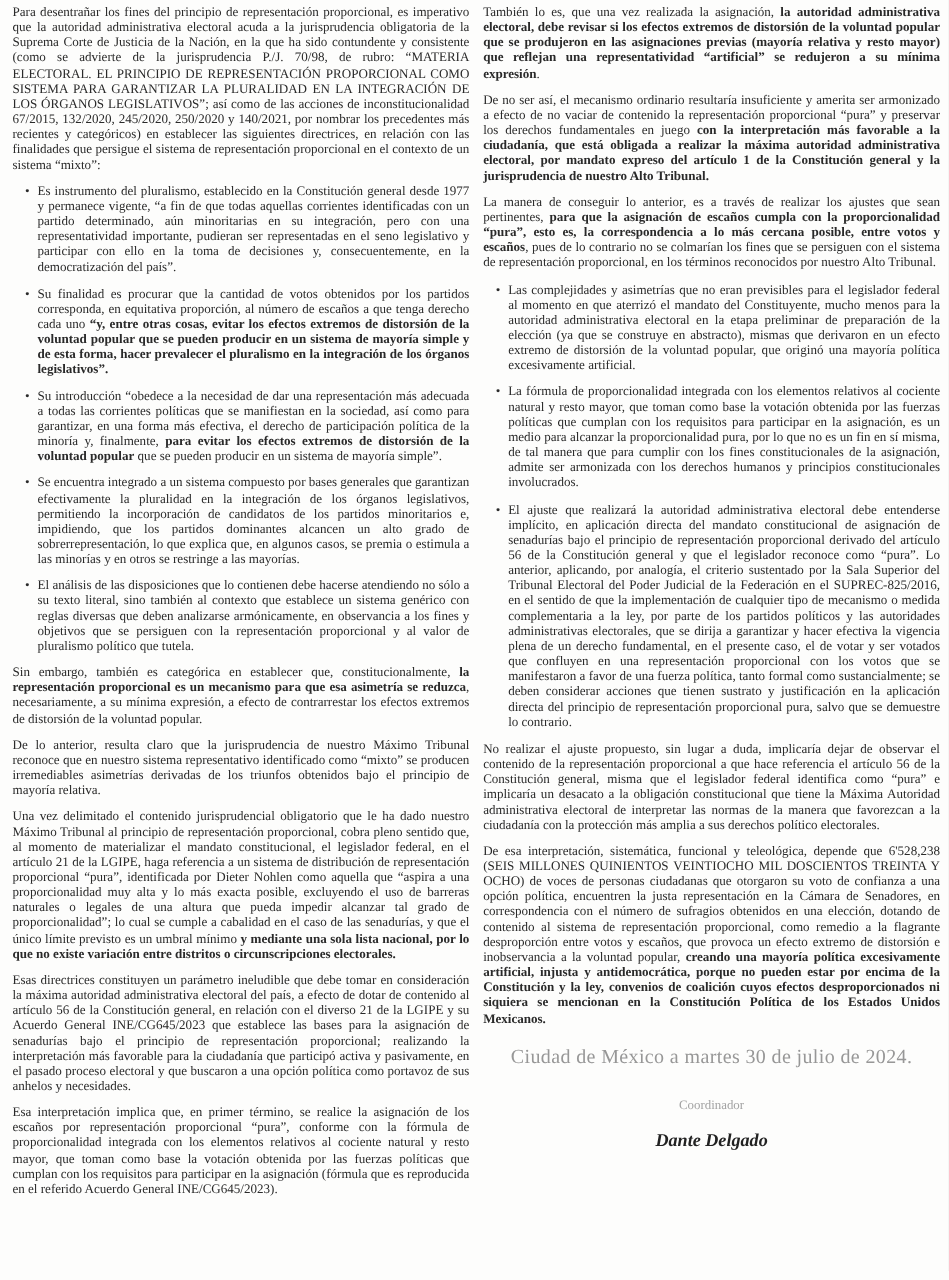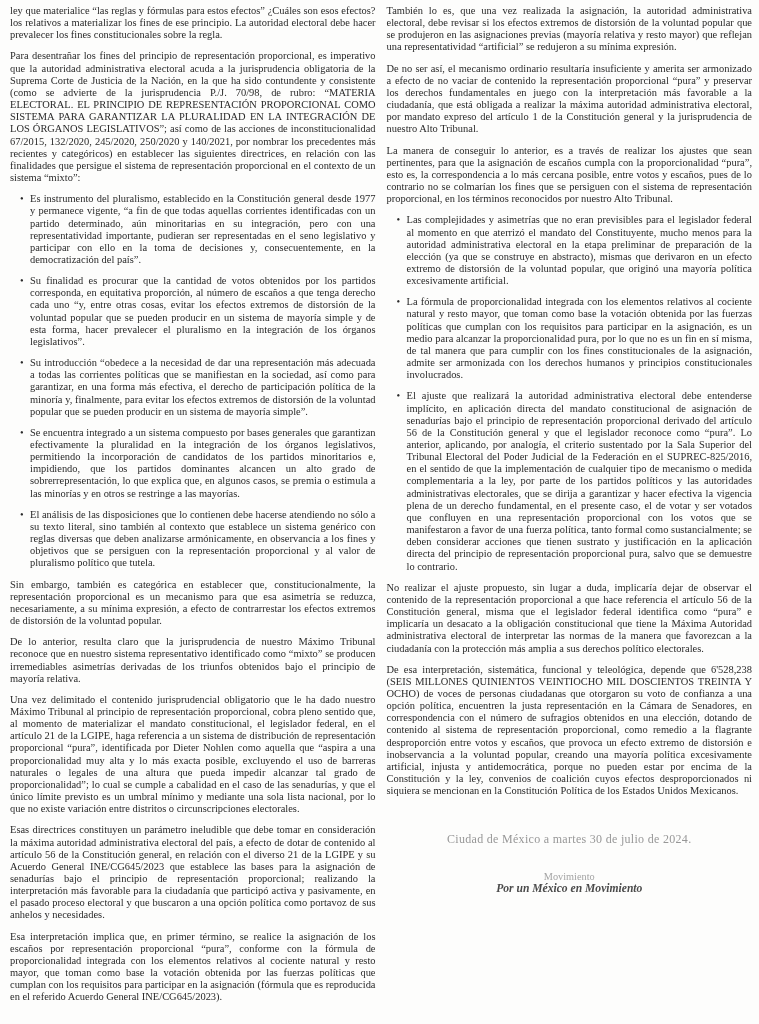--- a/index.html
+++ b/index.html
@@ -9,44 +9,43 @@
     display:flex; gap:11px; padding:5px 7px 0 10px;
     font-family:"Liberation Serif", serif;
   }
   .col { flex:1; min-width:0; }
   .para, .bullet {
     font-size:10.45px; line-height:12.15px; color:#2a2a2a;
     text-align:justify; margin-bottom:9px;
   }
   .bullet { margin-left:9px; padding-left:11px; position:relative; }
   .bullet::before { content:"\2022"; position:absolute; left:1px; top:0; }
-  .b { font-weight:normal;margin-top:38px; }
+  .b { font-weight:bold;margin-top:38px; }
   .dateline {
-    text-align:center; color:#979797; margin-top:35px;
-    font-size:12px; letter-spacing:.3px;
+    text-align:center; color:#979797; margin-top:15px;
+    font-size:16px; letter-spacing:.3px;
   }
   .signature { text-align:center; margin-top:24px; }
   .sig-salutation { color:#a3a3a3; font-size:10.3px; }
   .sig-movement, .sig-commission {
     font-style:italic; font-weight:bold; color:#4b4b4b;
     font-size:11.6px; line-height:14px;
   }
   .sig-name {
     font-style:italic; font-weight:bold; color:#222;
     font-size:14.5px; margin-top:15px; line-height:16px;
   }
   .sig-title { color:#a8a8a8; font-size:10.4px; line-height:12px; }
 </style>
 </head>
 <body>
 
 <div class="page">
   <div class="col">
     <div id="col-left">
-        <div class="para"><span>ley que materialice “las reglas y fórmulas para estos efectos” ¿Cuáles son esos efectos? los relativos a materializar los fines de ese principio. La autoridad electoral debe hacer prevalecer los fines constitucionales sobre la regla.</span></div>
         <div class="para"><span>Para desentrañar los fines del principio de representación proporcional, es imperativo que la autoridad administrativa electoral acuda a la jurisprudencia obligatoria de la Suprema Corte de Justicia de la Nación, en la que ha sido contundente y consistente (como se advierte de la jurisprudencia P./J. 70/98, de rubro: “MATERIA ELECTORAL. EL PRINCIPIO DE REPRESENTACIÓN PROPORCIONAL COMO SISTEMA PARA GARANTIZAR LA PLURALIDAD EN LA INTEGRACIÓN DE LOS ÓRGANOS LEGISLATIVOS”; así como de las acciones de inconstitucionalidad 67/2015, 132/2020, 245/2020, 250/2020 y 140/2021, por nombrar los precedentes más recientes y categóricos) en establecer las siguientes directrices, en relación con las finalidades que persigue el sistema de representación proporcional en el contexto de un sistema “mixto”:</span></div>
         <div class="bullet"><span>Es instrumento del pluralismo, establecido en la Constitución general desde 1977 y permanece vigente, “a fin de que todas aquellas corrientes identificadas con un partido determinado, aún minoritarias en su integración, pero con una representatividad importante, pudieran ser representadas en el seno legislativo y participar con ello en la toma de decisiones y, consecuentemente, en la democratización del país”.</span></div>
         <div class="bullet"><span>Su finalidad es procurar que la cantidad de votos obtenidos por los partidos corresponda, en equitativa proporción, al número de escaños a que tenga derecho cada uno </span><span class="b">“y, entre otras cosas, evitar los efectos extremos de distorsión de la voluntad popular que se pueden producir en un sistema de mayoría simple y de esta forma, hacer prevalecer el pluralismo en la integración de los órganos legislativos”.</span></div>
         <div class="bullet"><span>Su introducción “obedece a la necesidad de dar una representación más adecuada a todas las corrientes políticas que se manifiestan en la sociedad, así como para garantizar, en una forma más efectiva, el derecho de participación política de la minoría y, finalmente, </span><span class="b">para evitar los efectos extremos de distorsión de la voluntad popular</span><span> que se pueden producir en un sistema de mayoría simple”.</span></div>
         <div class="bullet"><span>Se encuentra integrado a un sistema compuesto por bases generales que garantizan efectivamente la pluralidad en la integración de los órganos legislativos, permitiendo la incorporación de candidatos de los partidos minoritarios e, impidiendo, que los partidos dominantes alcancen un alto grado de sobrerrepresentación, lo que explica que, en algunos casos, se premia o estimula a las minorías y en otros se restringe a las mayorías.</span></div>
         <div class="bullet"><span>El análisis de las disposiciones que lo contienen debe hacerse atendiendo no sólo a su texto literal, sino también al contexto que establece un sistema genérico con reglas diversas que deben analizarse armónicamente, en observancia a los fines y objetivos que se persiguen con la representación proporcional y al valor de pluralismo político que tutela.</span></div>
         <div class="para"><span>Sin embargo, también es categórica en establecer que, constitucionalmente, </span><span class="b">la representación proporcional es un mecanismo para que esa asimetría se reduzca</span><span>, necesariamente, a su mínima expresión, a efecto de contrarrestar los efectos extremos de distorsión de la voluntad popular.</span></div>
         <div class="para"><span>De lo anterior, resulta claro que la jurisprudencia de nuestro Máximo Tribunal reconoce que en nuestro sistema representativo identificado como “mixto” se producen irremediables asimetrías derivadas de los triunfos obtenidos bajo el principio de mayoría relativa.</span></div>
         <div class="para"><span>Una vez delimitado el contenido jurisprudencial obligatorio que le ha dado nuestro Máximo Tribunal al principio de representación proporcional, cobra pleno sentido que, al momento de materializar el mandato constitucional, el legislador federal, en el artículo 21 de la LGIPE, haga referencia a un sistema de distribución de representación proporcional “pura”, identificada por Dieter Nohlen como aquella que “aspira a una proporcionalidad muy alta y lo más exacta posible, excluyendo el uso de barreras naturales o legales de una altura que pueda impedir alcanzar tal grado de proporcionalidad”; lo cual se cumple a cabalidad en el caso de las senadurías, y que el único límite previsto es un umbral mínimo </span><span class="b">y mediante una sola lista nacional, por lo que no existe variación entre distritos o circunscripciones electorales.</span></div>
         <div class="para"><span>Esas directrices constituyen un parámetro ineludible que debe tomar en consideración la máxima autoridad administrativa electoral del país, a efecto de dotar de contenido al artículo 56 de la Constitución general, en relación con el diverso 21 de la LGIPE y su Acuerdo General INE/CG645/2023 que establece las bases para la asignación de senadurías bajo el principio de representación proporcional; realizando la interpretación más favorable para la ciudadanía que participó activa y pasivamente, en el pasado proceso electoral y que buscaron a una opción política como portavoz de sus anhelos y necesidades.</span></div>
@@ -59,17 +58,17 @@
         <div class="para"><span>De no ser así, el mecanismo ordinario resultaría insuficiente y amerita ser armonizado a efecto de no vaciar de contenido la representación proporcional “pura” y preservar los derechos fundamentales en juego </span><span class="b">con la interpretación más favorable a la ciudadanía, que está obligada a realizar la máxima autoridad administrativa electoral, por mandato expreso del artículo 1 de la Constitución general y la jurisprudencia de nuestro Alto Tribunal.</span></div>
         <div class="para"><span>La manera de conseguir lo anterior, es a través de realizar los ajustes que sean pertinentes, </span><span class="b">para que la asignación de escaños cumpla con la proporcionalidad “pura”, esto es, la correspondencia a lo más cercana posible, entre votos y escaños</span><span>, pues de lo contrario no se colmarían los fines que se persiguen con el sistema de representación proporcional, en los términos reconocidos por nuestro Alto Tribunal.</span></div>
         <div class="bullet"><span>Las complejidades y asimetrías que no eran previsibles para el legislador federal al momento en que aterrizó el mandato del Constituyente, mucho menos para la autoridad administrativa electoral en la etapa preliminar de preparación de la elección (ya que se construye en abstracto), mismas que derivaron en un efecto extremo de distorsión de la voluntad popular, que originó una mayoría política excesivamente artificial.</span></div>
         <div class="bullet"><span>La fórmula de proporcionalidad integrada con los elementos relativos al cociente natural y resto mayor, que toman como base la votación obtenida por las fuerzas políticas que cumplan con los requisitos para participar en la asignación, es un medio para alcanzar la proporcionalidad pura, por lo que no es un fin en sí misma, de tal manera que para cumplir con los fines constitucionales de la asignación, admite ser armonizada con los derechos humanos y principios constitucionales involucrados.</span></div>
         <div class="bullet"><span>El ajuste que realizará la autoridad administrativa electoral debe entenderse implícito, en aplicación directa del mandato constitucional de asignación de senadurías bajo el principio de representación proporcional derivado del artículo 56 de la Constitución general y que el legislador reconoce como “pura”. Lo anterior, aplicando, por analogía, el criterio sustentado por la Sala Superior del Tribunal Electoral del Poder Judicial de la Federación en el SUPREC-825/2016, en el sentido de que la implementación de cualquier tipo de mecanismo o medida complementaria a la ley, por parte de los partidos políticos y las autoridades administrativas electorales, que se dirija a garantizar y hacer efectiva la vigencia plena de un derecho fundamental, en el presente caso, el de votar y ser votados que confluyen en una representación proporcional con los votos que se manifestaron a favor de una fuerza política, tanto formal como sustancialmente; se deben considerar acciones que tienen sustrato y justificación en la aplicación directa del principio de representación proporcional pura, salvo que se demuestre lo contrario.</span></div>
         <div class="para"><span>No realizar el ajuste propuesto, sin lugar a duda, implicaría dejar de observar el contenido de la representación proporcional a que hace referencia el artículo 56 de la Constitución general, misma que el legislador federal identifica como “pura” e implicaría un desacato a la obligación constitucional que tiene la Máxima Autoridad administrativa electoral de interpretar las normas de la manera que favorezcan a la ciudadanía con la protección más amplia a sus derechos político electorales.</span></div>
         <div class="para"><span>De esa interpretación, sistemática, funcional y teleológica, depende que 6'528,238 (SEIS MILLONES QUINIENTOS VEINTIOCHO MIL DOSCIENTOS TREINTA Y OCHO) de voces de personas ciudadanas que otorgaron su voto de confianza a una opción política, encuentren la justa representación en la Cámara de Senadores, en correspondencia con el número de sufragios obtenidos en una elección, dotando de contenido al sistema de representación proporcional, como remedio a la flagrante desproporción entre votos y escaños, que provoca un efecto extremo de distorsión e inobservancia a la voluntad popular, </span><span class="b">creando una mayoría política excesivamente artificial, injusta y antidemocrática, porque no pueden estar por encima de la Constitución y la ley, convenios de coalición cuyos efectos desproporcionados ni siquiera se mencionan en la Constitución Política de los Estados Unidos Mexicanos.</span></div>
       </div>
     <div class="dateline">Ciudad de México a martes 30 de julio de 2024.</div>
     <div class="signature">
-      <div class="sig-salutation">Movimiento</div>
-      <div class="sig-movement">Por un México en Movimiento</div>
+      <div class="sig-salutation">Coordinador</div>
+      <div class="sig-name">Dante Delgado</div>
     </div>
   </div>
 </div>
 
 </body></html>

